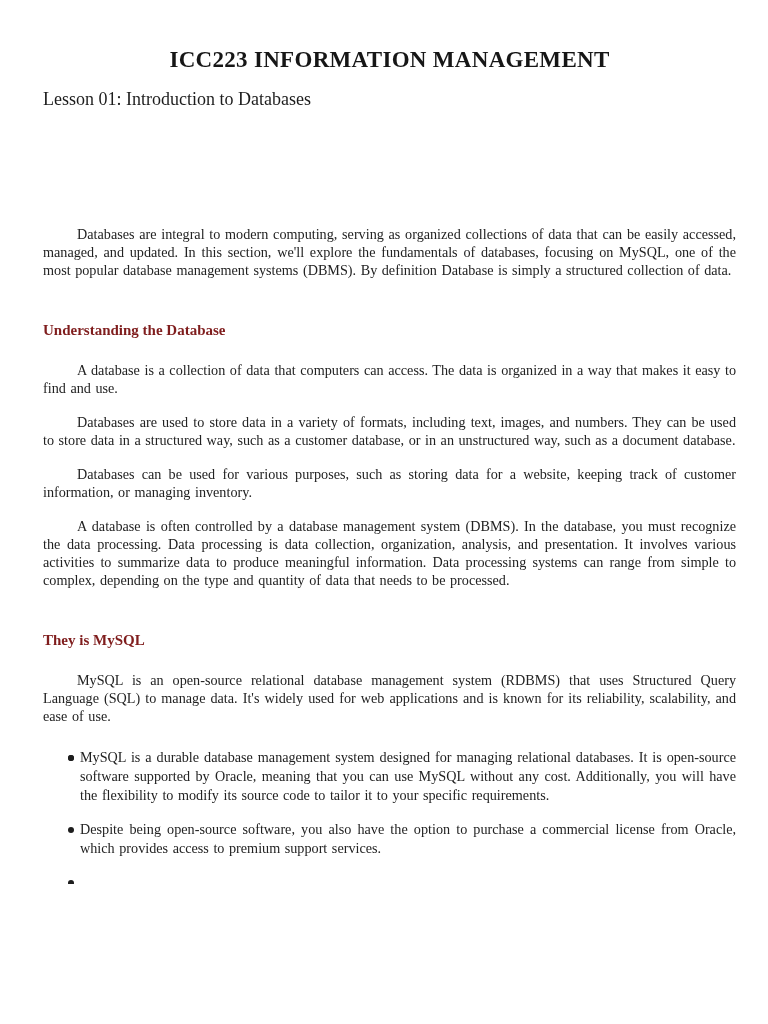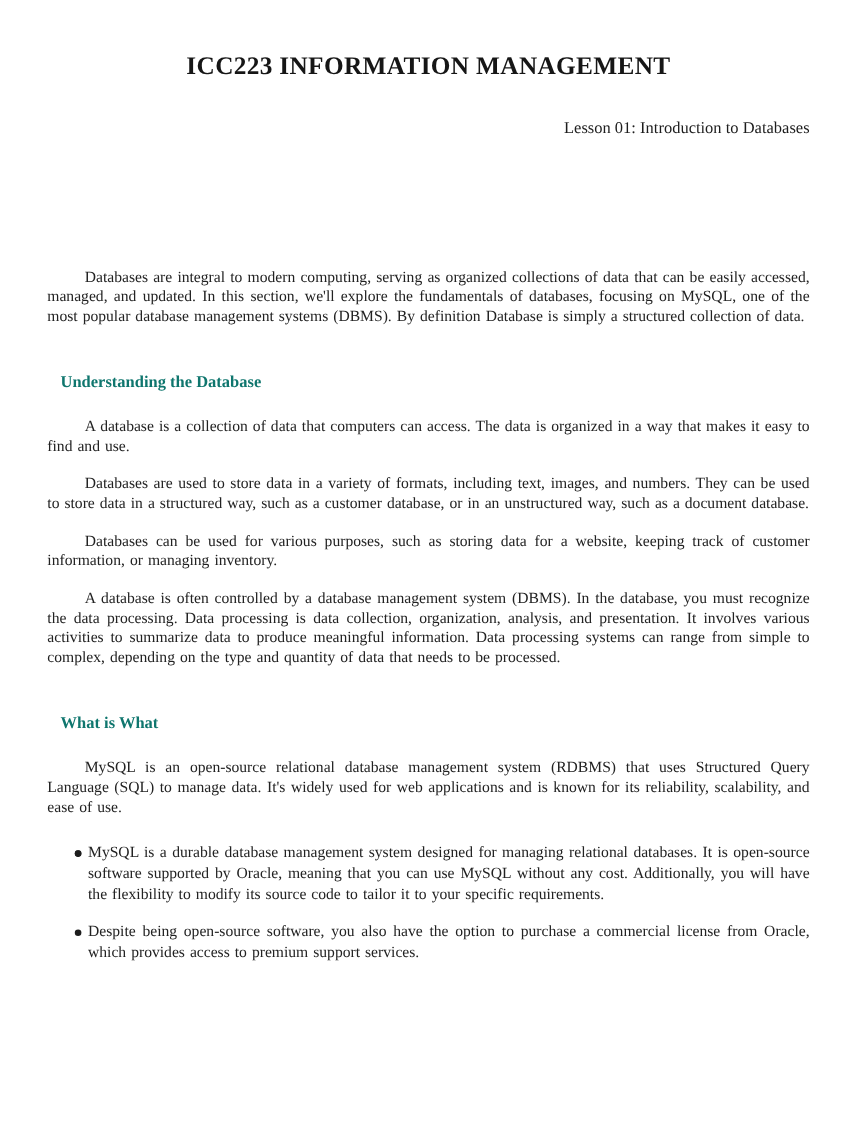--- a/index.html
+++ b/index.html
@@ -22,48 +22,48 @@
   .doc-title {
     margin: 0;
     font-size: 23px;
     font-weight: bold;
     text-align: center;
     line-height: 28px;
     letter-spacing: 0.3px;
     color: #161616;
   }
   .doc-subtitle {
-    margin: 32px 0 0 0;
-    font-size: 15px;
+    margin: 14px 0 0 0;
+    font-size: 18px;
     font-weight: normal;
-    text-align: right;
+    text-align: left;
     line-height: 22px;
     color: #1d1d1d;
   }
   .para {
     margin: 0;
     font-size: 14.2px;
     line-height: 18px;
     text-align: justify;
     text-indent: 34px;
     word-spacing: 1px;
     color: #222222;
   }
   .para.intro {
     margin-top: 115px;
   }
   .para + .para {
     margin-top: 16px;
   }
   .section-heading {
-    margin: 42px 0 0 12px;
+    margin: 42px 0 0 0;
     font-size: 15px;
     font-weight: bold;
     line-height: 18px;
-    color: #0f766e;
+    color: #7f1d1d;
   }
   .section-heading + .para {
     margin-top: 22px;
   }
   .bullet-list {
     list-style: none;
     margin: 23px 0 0 0;
     padding: 0;
   }
   .bullet-list li {
@@ -100,21 +100,21 @@
   <h3 class="section-heading">Understanding the Database</h3>
 
   <p class="para">A database is a collection of data that computers can access. The data is organized in a way that makes it easy to find and use.</p>
 
   <p class="para">Databases are used to store data in a variety of formats, including text, images, and numbers. They can be used to store data in a structured way, such as a customer database, or in an unstructured way, such as a document database.</p>
 
   <p class="para">Databases can be used for various purposes, such as storing data for a website, keeping track of customer information, or managing inventory.</p>
 
   <p class="para">A database is often controlled by a database management system (DBMS). In the database, you must recognize the data processing. Data processing is data collection, organization, analysis, and presentation. It involves various activities to summarize data to produce meaningful information. Data processing systems can range from simple to complex, depending on the type and quantity of data that needs to be processed.</p>
 
-  <h3 class="section-heading">What is What</h3>
+  <h3 class="section-heading">They is MySQL</h3>
 
   <p class="para">MySQL is an open-source relational database management system (RDBMS) that uses Structured Query Language (SQL) to manage data. It's widely used for web applications and is known for its reliability, scalability, and ease of use.</p>
 
   <ul class="bullet-list">
     <li>
       <span class="bullet-dot"></span>
     </li>
     <li>
       <span class="bullet-dot"></span>
       <span>MySQL is a durable database management system designed for managing relational databases. It is open-source software supported by Oracle, meaning that you can use MySQL without any cost. Additionally, you will have the flexibility to modify its source code to tailor it to your specific requirements.</span>

